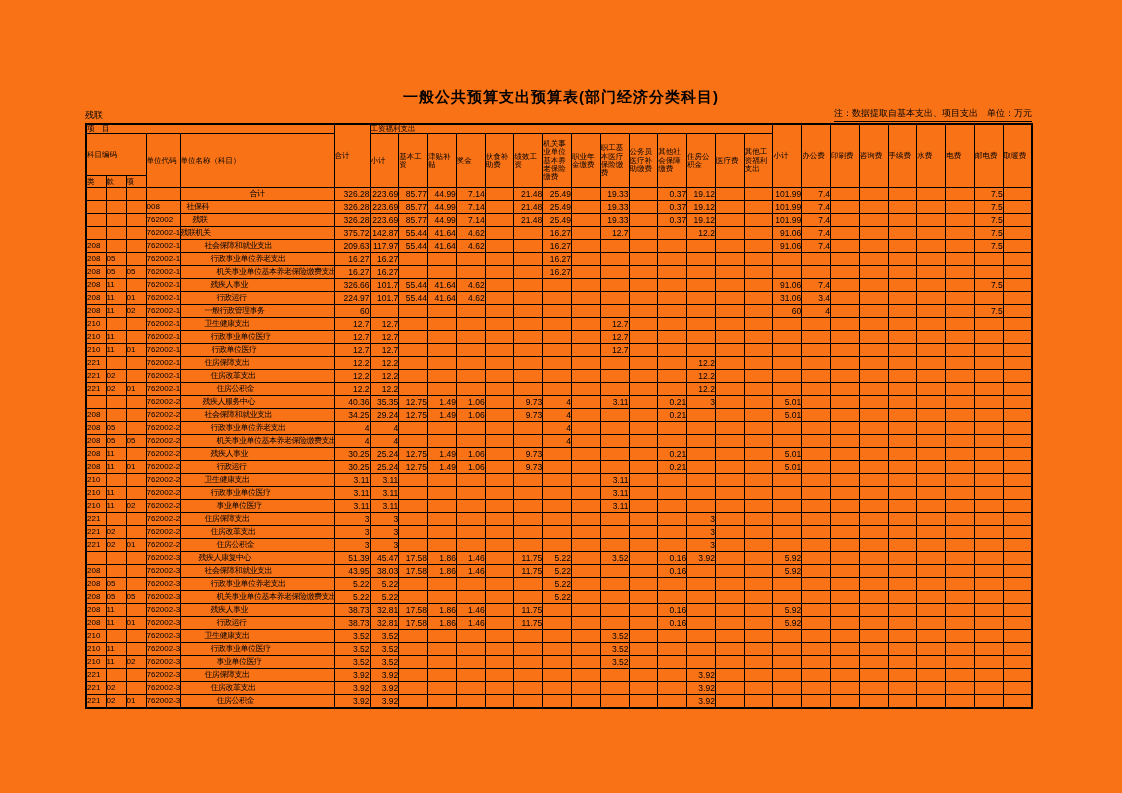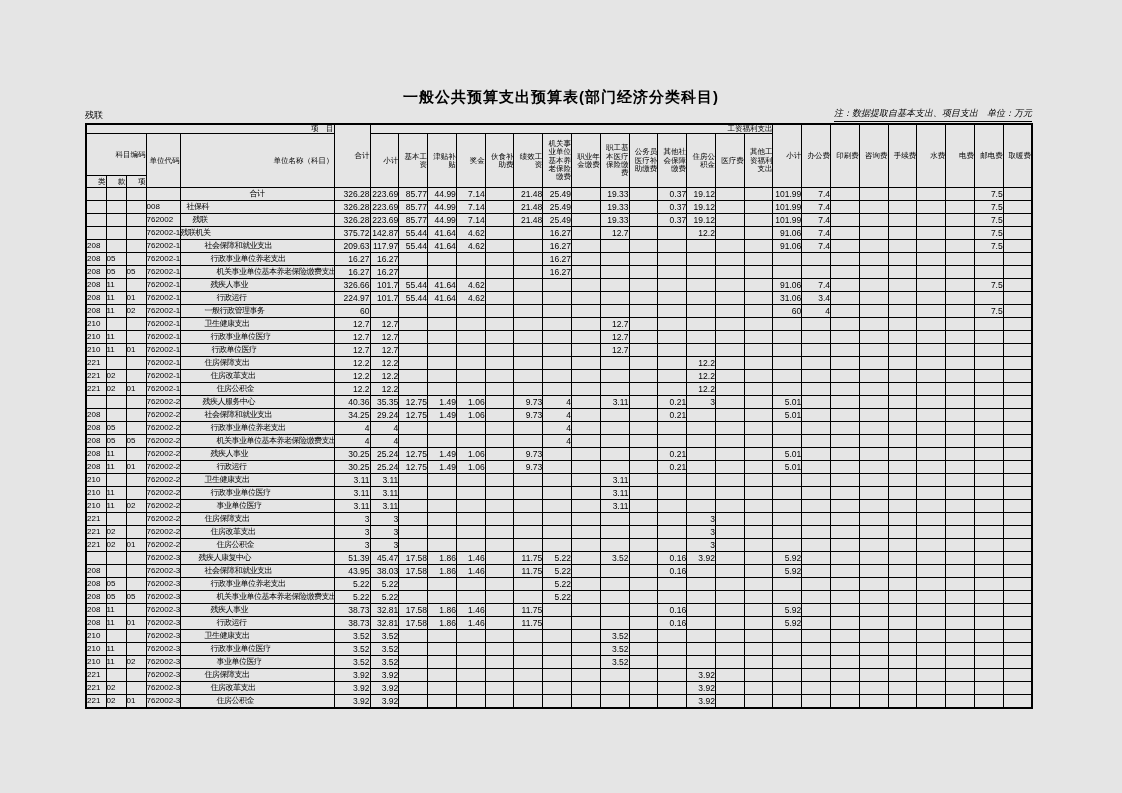--- a/index.html
+++ b/index.html
@@ -1,39 +1,39 @@
 <!DOCTYPE html>
 <html><head>
 <meta charset="utf-8">
 <style>
   html,body{margin:0;padding:0;background:#fff;}
   .page{
-    position:relative;width:1122px;height:793px;background:#e5e5e5;
+    position:relative;width:1122px;height:793px;background:#f97316;
     font-family:"Liberation Sans","DejaVu Sans",sans-serif;color:#000;
   }
   .title{
     position:absolute;top:88px;left:0;width:1122px;text-align:center;
     font-size:15px;font-weight:bold;letter-spacing:1px;
   }
   .meta-row{
     position:absolute;top:107px;left:85px;width:947px;
     display:flex;justify-content:space-between;align-items:flex-end;
     font-size:9px;
   }
-  .meta-note{border-bottom:1px solid #000;padding-bottom:1px;font-style:italic;}
+  .meta-note{border-bottom:1px solid #000;padding-bottom:1px;}
   table.budget{
     position:absolute;top:123px;left:85px;
     border-collapse:collapse;table-layout:fixed;width:948px;
     border:2px solid #000;
   }
   table.budget th,table.budget td{
     border:1px solid #000;padding:0;overflow:hidden;
     font-weight:normal;vertical-align:middle;
   }
-  thead th{font-size:7.5px;line-height:1.1;text-align:right;}
+  thead th{font-size:7.5px;line-height:1.1;text-align:left;}
   tr.h-group{height:9px;}
   tr.h-cols{height:42px;}
   tr.h-lkx{height:12px;}
   tbody tr{height:12.7px;}
   tbody td{font-size:8px;line-height:12px;white-space:nowrap;}
   td.c-code{text-align:left;padding-left:2px;}
   td.c-name{text-align:left;letter-spacing:-0.5px;}
   td.c-num{text-align:right;padding-right:2px;font-size:8.5px;}
 </style>
 </head>

